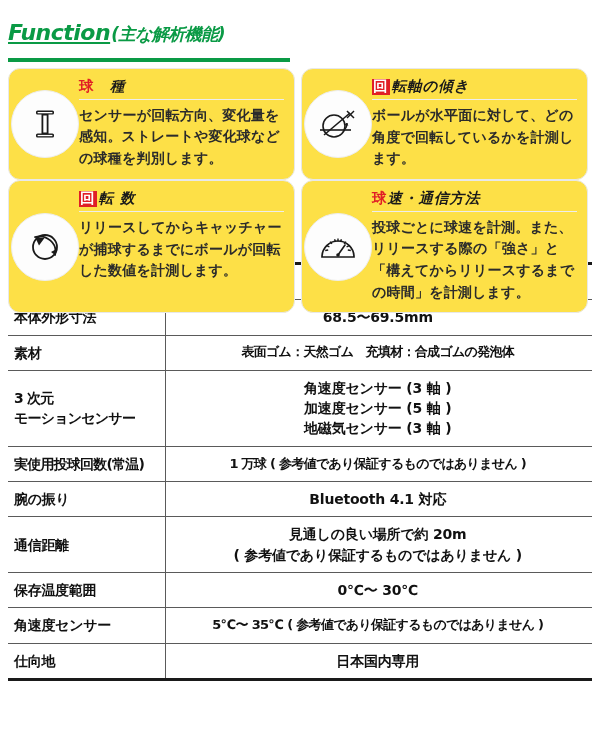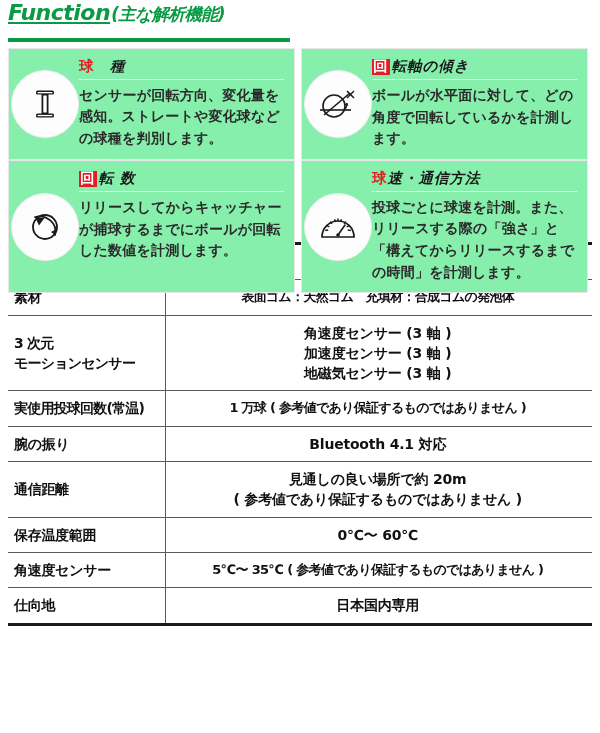--- a/index.html
+++ b/index.html
@@ -9,20 +9,21 @@
     font-family: "DejaVu Sans", "Liberation Sans", sans-serif;
     color: #1a1a1a;
     overflow: hidden;
   }
 
   
   .header {
     position: relative;
     padding: 0 0 0 8px;
     height: 44px;
+    margin-top: 20px;
   }
   .header-title {
     font-size: 21px;
     font-weight: bold;
     font-style: italic;
     color: #0a9a45;
     letter-spacing: -0.5px;
     display: inline-block;
     white-space: nowrap;
   }
@@ -52,22 +53,22 @@
     padding: 4px 8px 0 8px;
   }
   .card-row {
     display: flex;
     gap: 6px;
   }
   .card {
     position: relative;
     width: 287px;
     border: 1px solid #e8e8e8;
-    border-radius: 0;
-    background: #86efac;
+    border-radius: 12px;
+    background: #fde047;
     display: flex;
     align-items: flex-start;
     padding: 9px 10px 9px 70px;
     min-height: 72px;
   }
   .card.tall { min-height: 84px; }
 
   .card-icon {
     position: absolute;
     left: 2px;
@@ -242,52 +243,56 @@
 </div>
 
 <div class="spec-wrap">
   <table class="spec">
     <tbody>
       <tr>
         <td class="key">本体質量</td>
         <td class="val">127.2〜130.8g</td>
       </tr>
       <tr>
+        <td class="key">本体外形寸法</td>
+        <td class="val">68.5〜69.5mm</td>
+      </tr>
+      <tr>
         <td class="key">素材</td>
         <td class="val small">表面ゴム：天然ゴム　充填材：合成ゴムの発泡体</td>
       </tr>
       <tr>
         <td class="key small">
           <span class="multi">3 次元</span>
           <span class="multi">モーションセンサー</span>
         </td>
         <td class="val">
           <span class="multi">角速度センサー (3 軸 )</span>
-          <span class="multi">加速度センサー (3 軸 )</span>
+          <span class="multi">加速度センサー (5 軸 )</span>
           <span class="multi">地磁気センサー (3 軸 )</span>
         </td>
       </tr>
       <tr>
         <td class="key small">実使用投球回数(常温)</td>
         <td class="val small">1 万球 ( 参考値であり保証するものではありません )</td>
       </tr>
       <tr>
         <td class="key">腕の振り</td>
         <td class="val">Bluetooth 4.1 対応</td>
       </tr>
       <tr>
         <td class="key">通信距離</td>
         <td class="val">
           <span class="multi">見通しの良い場所で約 20m</span>
           <span class="multi">( 参考値であり保証するものではありません )</span>
         </td>
       </tr>
       <tr>
         <td class="key">保存温度範囲</td>
-        <td class="val">0℃〜 60℃</td>
+        <td class="val">0℃〜 30℃</td>
       </tr>
       <tr>
         <td class="key">角速度センサー</td>
         <td class="val small">5℃〜 35℃ ( 参考値であり保証するものではありません )</td>
       </tr>
       <tr>
         <td class="key">仕向地</td>
         <td class="val">日本国内専用</td>
       </tr>
     </tbody>

